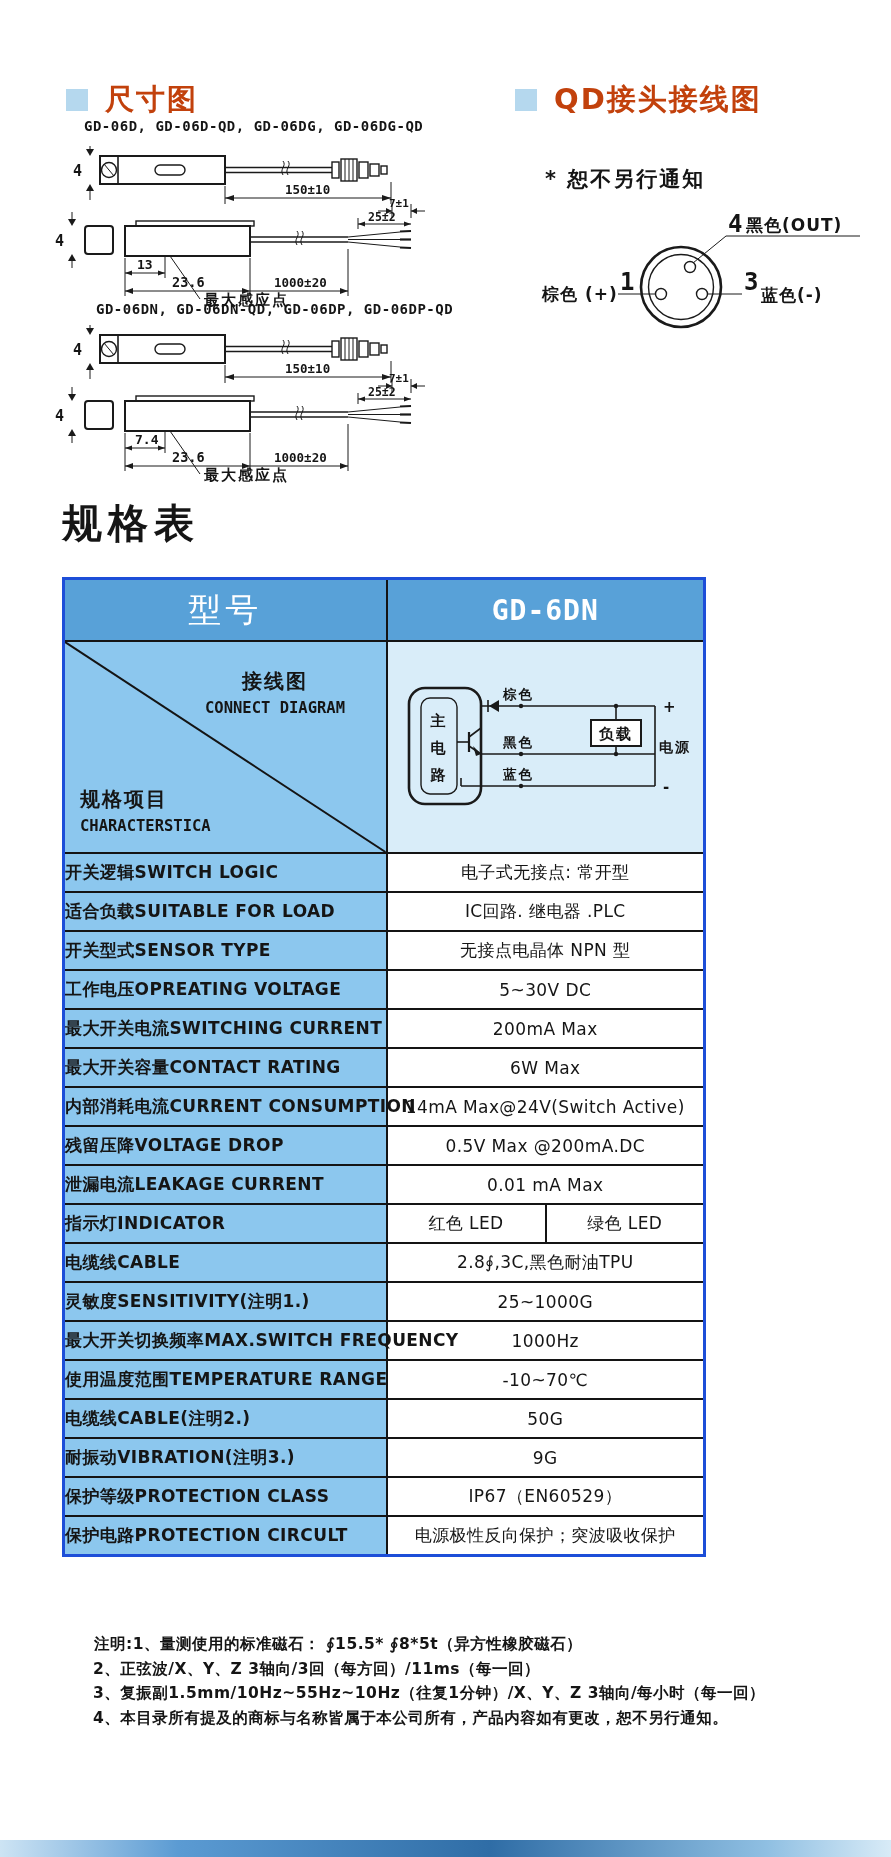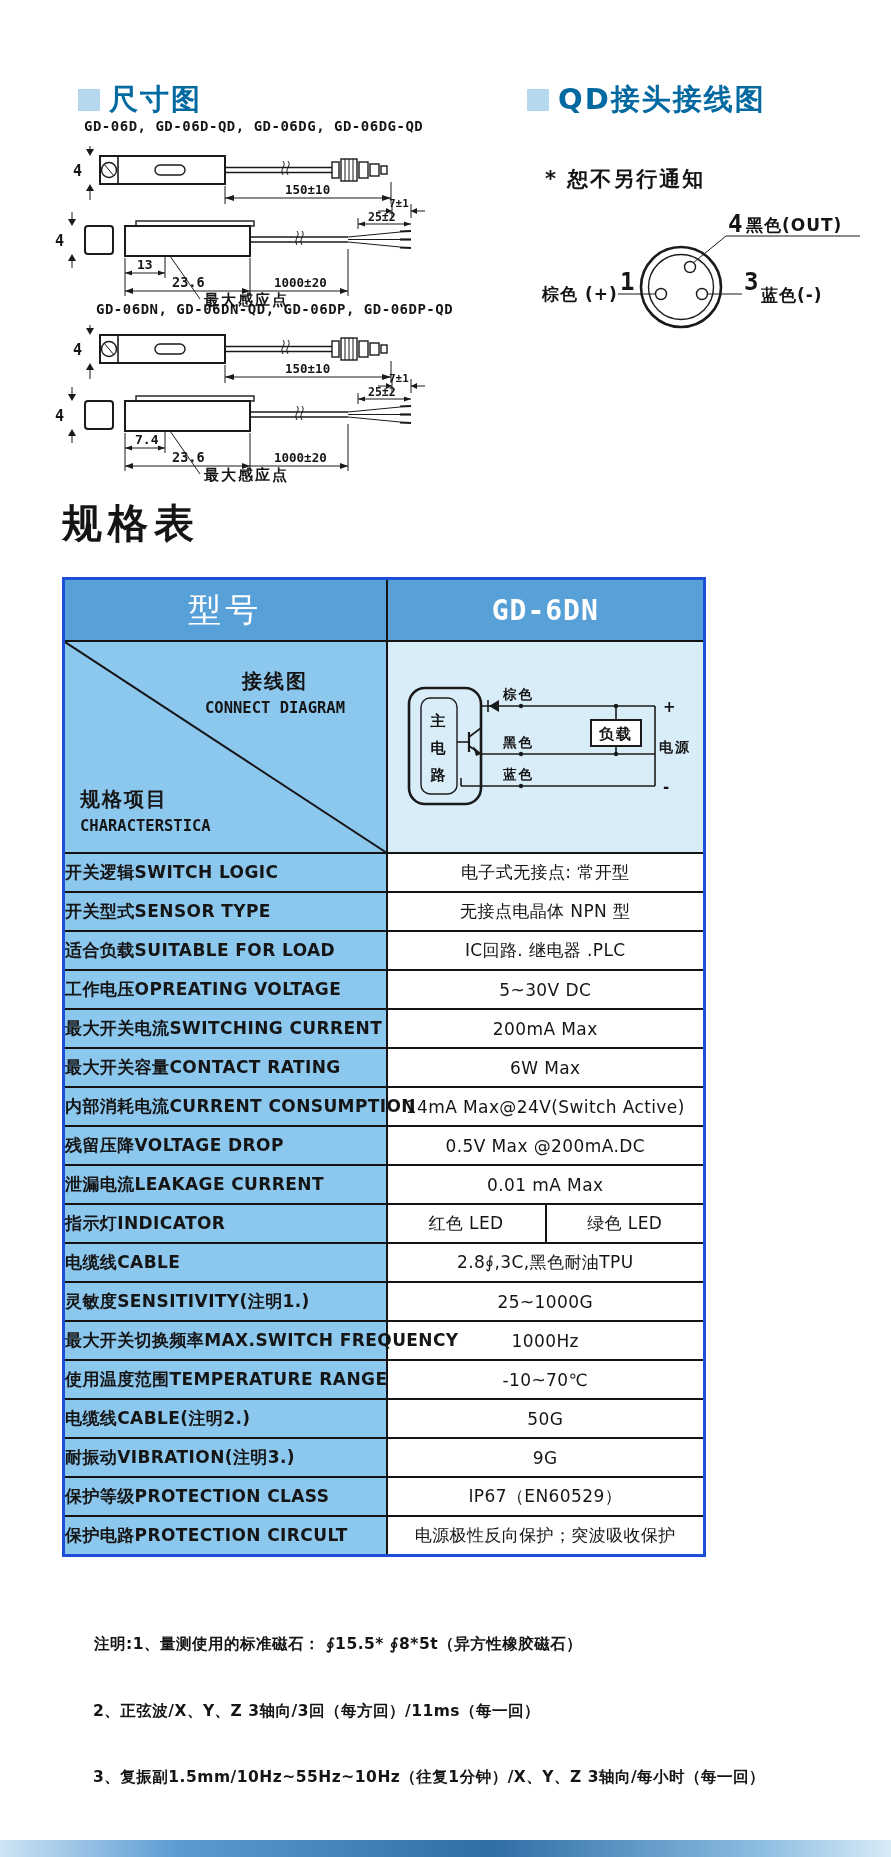--- a/index.html
+++ b/index.html
@@ -1,19 +1,19 @@
 <!DOCTYPE html>
 <html><head>
 <meta charset="utf-8">
 <style>
   html,body{margin:0;padding:0;background:#fff;}
   #page{position:relative;width:891px;height:1857px;background:#fff;overflow:hidden;
         font-family:"DejaVu Sans","Liberation Sans",sans-serif;color:#151515;}
-  .sec-title{position:absolute;display:flex;align-items:center;gap:9px;
-             font-size:29px;font-weight:600;letter-spacing:2px;color:#0369a1;margin-left:12px;}
+  .sec-title{position:absolute;display:flex;align-items:center;gap:17px;
+             font-size:29px;font-weight:600;letter-spacing:2px;color:#c2410c;}
   .sq{width:22px;height:22px;background:#b5d8ee;flex:0 0 auto;}
   .models{position:absolute;font-family:"DejaVu Sans Mono","Liberation Mono",monospace;
           font-size:14px;font-weight:700;letter-spacing:.5px;color:#151515;white-space:nowrap;}
   .qd-note{position:absolute;left:545px;top:165px;font-size:21px;font-weight:600;letter-spacing:2px;}
   .spec-title{position:absolute;left:62px;top:496px;font-size:40px;font-weight:600;letter-spacing:6px;}
   svg{display:block;}
   svg .ln{stroke:#1a1a1a;stroke-width:1.6;fill:none;}
   svg .ln2{stroke:#1a1a1a;stroke-width:2.2;fill:none;}
   svg .thin{stroke:#1a1a1a;stroke-width:1;fill:none;}
   svg .fw{fill:#fff;stroke:#1a1a1a;stroke-width:2;}
@@ -40,21 +40,21 @@
   .cell-zh{display:block;font-size:20px;font-weight:600;letter-spacing:2px;}
   .cell-en{display:block;font-family:"DejaVu Sans Mono","Liberation Mono",monospace;
            font-size:15.5px;font-weight:700;}
   td.lbl{background:#8cc7ee;height:37px;padding-left:15px;font-size:17px;font-weight:600;
          letter-spacing:.4px;white-space:nowrap;}
   td.val{background:#fff;text-align:center;font-size:17px;font-weight:400;letter-spacing:.4px;white-space:nowrap;margin-top:32px;}
   .conn-svg{margin:0 auto;}
   .notes{position:absolute;left:54px;top:1632px;font-size:15.5px;font-weight:600;
          line-height:24.5px;letter-spacing:.5px;color:#151515;}
   .note-line{white-space:nowrap;margin-left:40px;}
-  .note-indent{margin-left:39px;margin-top:42px;}
+  .note-indent{margin-left:39px;}
   .footer-bar{position:absolute;left:0;top:1840px;width:891px;height:17px;
       background:linear-gradient(90deg,#cde4f4 0%,#5b9bd3 20%,#2f6da6 55%,#8fbfe2 86%,#d8ebf7 100%);}
 </style>
 </head>
 <body>
 
 <div id="page">
 
   <div class="sec-title" style="left:66px;top:80px;">
     <span class="sq"></span>
@@ -362,26 +362,26 @@
           <text class="zhtx" x="264" y="72" style="font-size:14px">电源</text>
           <text class="zhtx" x="268" y="112" style="font-size:15px">-</text>
         </svg>
       </td>
     </tr>
     <tr>
       <td class="lbl">开关逻辑SWITCH LOGIC</td>
       <td class="val" colspan="2">电子式无接点: 常开型</td>
     </tr>
     <tr>
+      <td class="lbl">适合负载SUITABLE FOR LOAD</td>
+      <td class="val" colspan="2">IC回路. 继电器 .PLC</td>
+    </tr>
+    <tr>
       <td class="lbl">开关型式SENSOR TYPE</td>
       <td class="val" colspan="2">无接点电晶体 NPN 型</td>
-    </tr>
-    <tr>
-      <td class="lbl">适合负载SUITABLE FOR LOAD</td>
-      <td class="val" colspan="2">IC回路. 继电器 .PLC</td>
     </tr>
     <tr>
       <td class="lbl">工作电压OPREATING VOLTAGE</td>
       <td class="val" colspan="2">5~30V DC</td>
     </tr>
     <tr>
       <td class="lbl">最大开关电流SWITCHING CURRENT</td>
       <td class="val" colspan="2">200mA Max</td>
     </tr>
     <tr>
@@ -437,16 +437,17 @@
       <td class="lbl">保护电路PROTECTION CIRCULT</td>
       <td class="val" colspan="2">电源极性反向保护；突波吸收保护</td>
     </tr>
   </tbody>
     </table>
 
   <div class="notes">
     <div class="note-line"><span>注明:</span><span>1、量测使用的标准磁石： ∮15.5*  ∮8*5t（异方性橡胶磁石）</span></div>
     <div class="note-line note-indent">2、正弦波/X、Y、Z 3轴向/3回（每方回）/11ms（每一回）</div>
     <div class="note-line note-indent">3、复振副1.5mm/10Hz~55Hz~10Hz（往复1分钟）/X、Y、Z 3轴向/每小时（每一回）</div>
+    <div class="note-line note-indent">4、本目录所有提及的商标与名称皆属于本公司所有，产品内容如有更改，恕不另行通知。</div>
   </div>
 
   <div class="footer-bar"></div>
 </div>
 
 </body></html>

